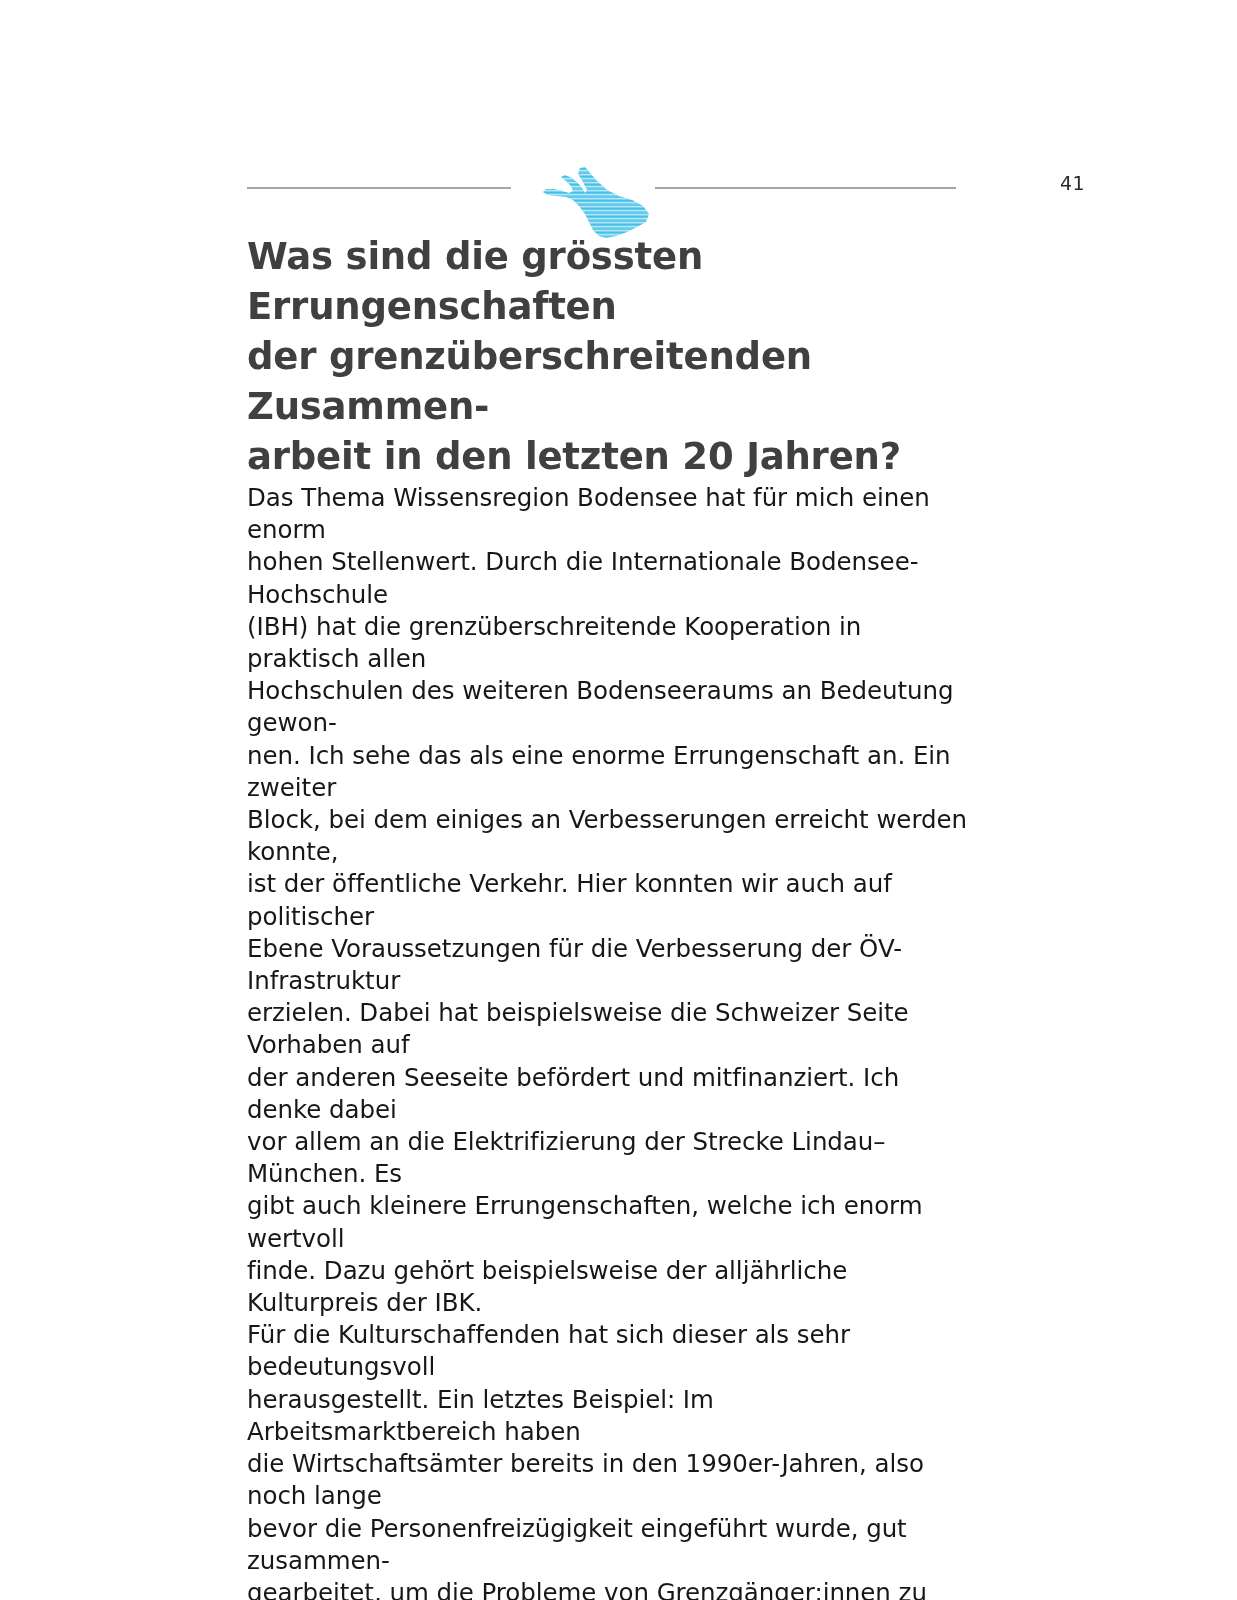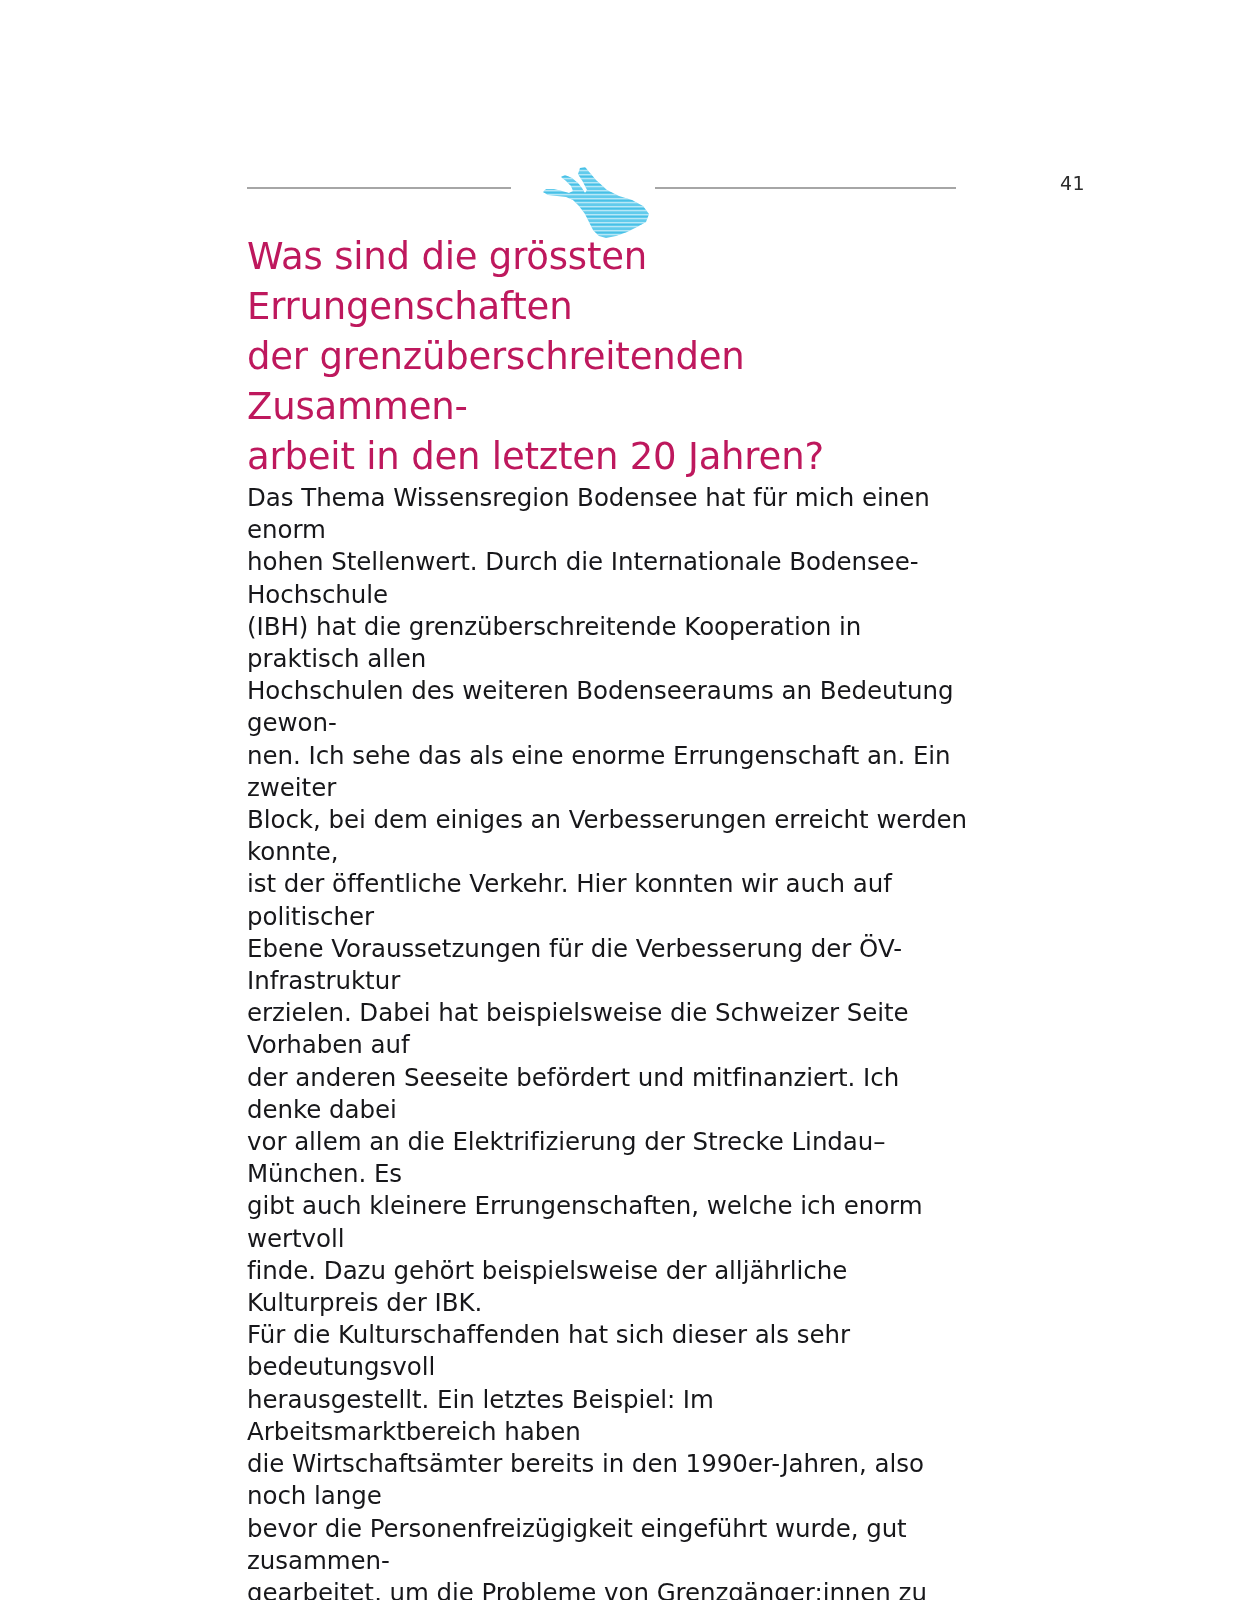--- a/index.html
+++ b/index.html
@@ -60,24 +60,24 @@
   
   .content {
     position: absolute;
     left: 247px;
     top: 210px;
     width: 720px;
   }
 
   h2.section-heading {
     margin: 0;
-    font-weight: 400;
+    font-weight: 700;
     font-size: 37px;
     line-height: 50px;
-    color: #be185d;
+    color: #404040;
     letter-spacing: -0.2px;
     font-family: "DejaVu Sans", "Liberation Sans", sans-serif;
     white-space: pre-line;
   }
 
   p.body-text {
     margin: 0;
     font-size: 24.5px;
     line-height: 32.2px;
     color: #17171a;

